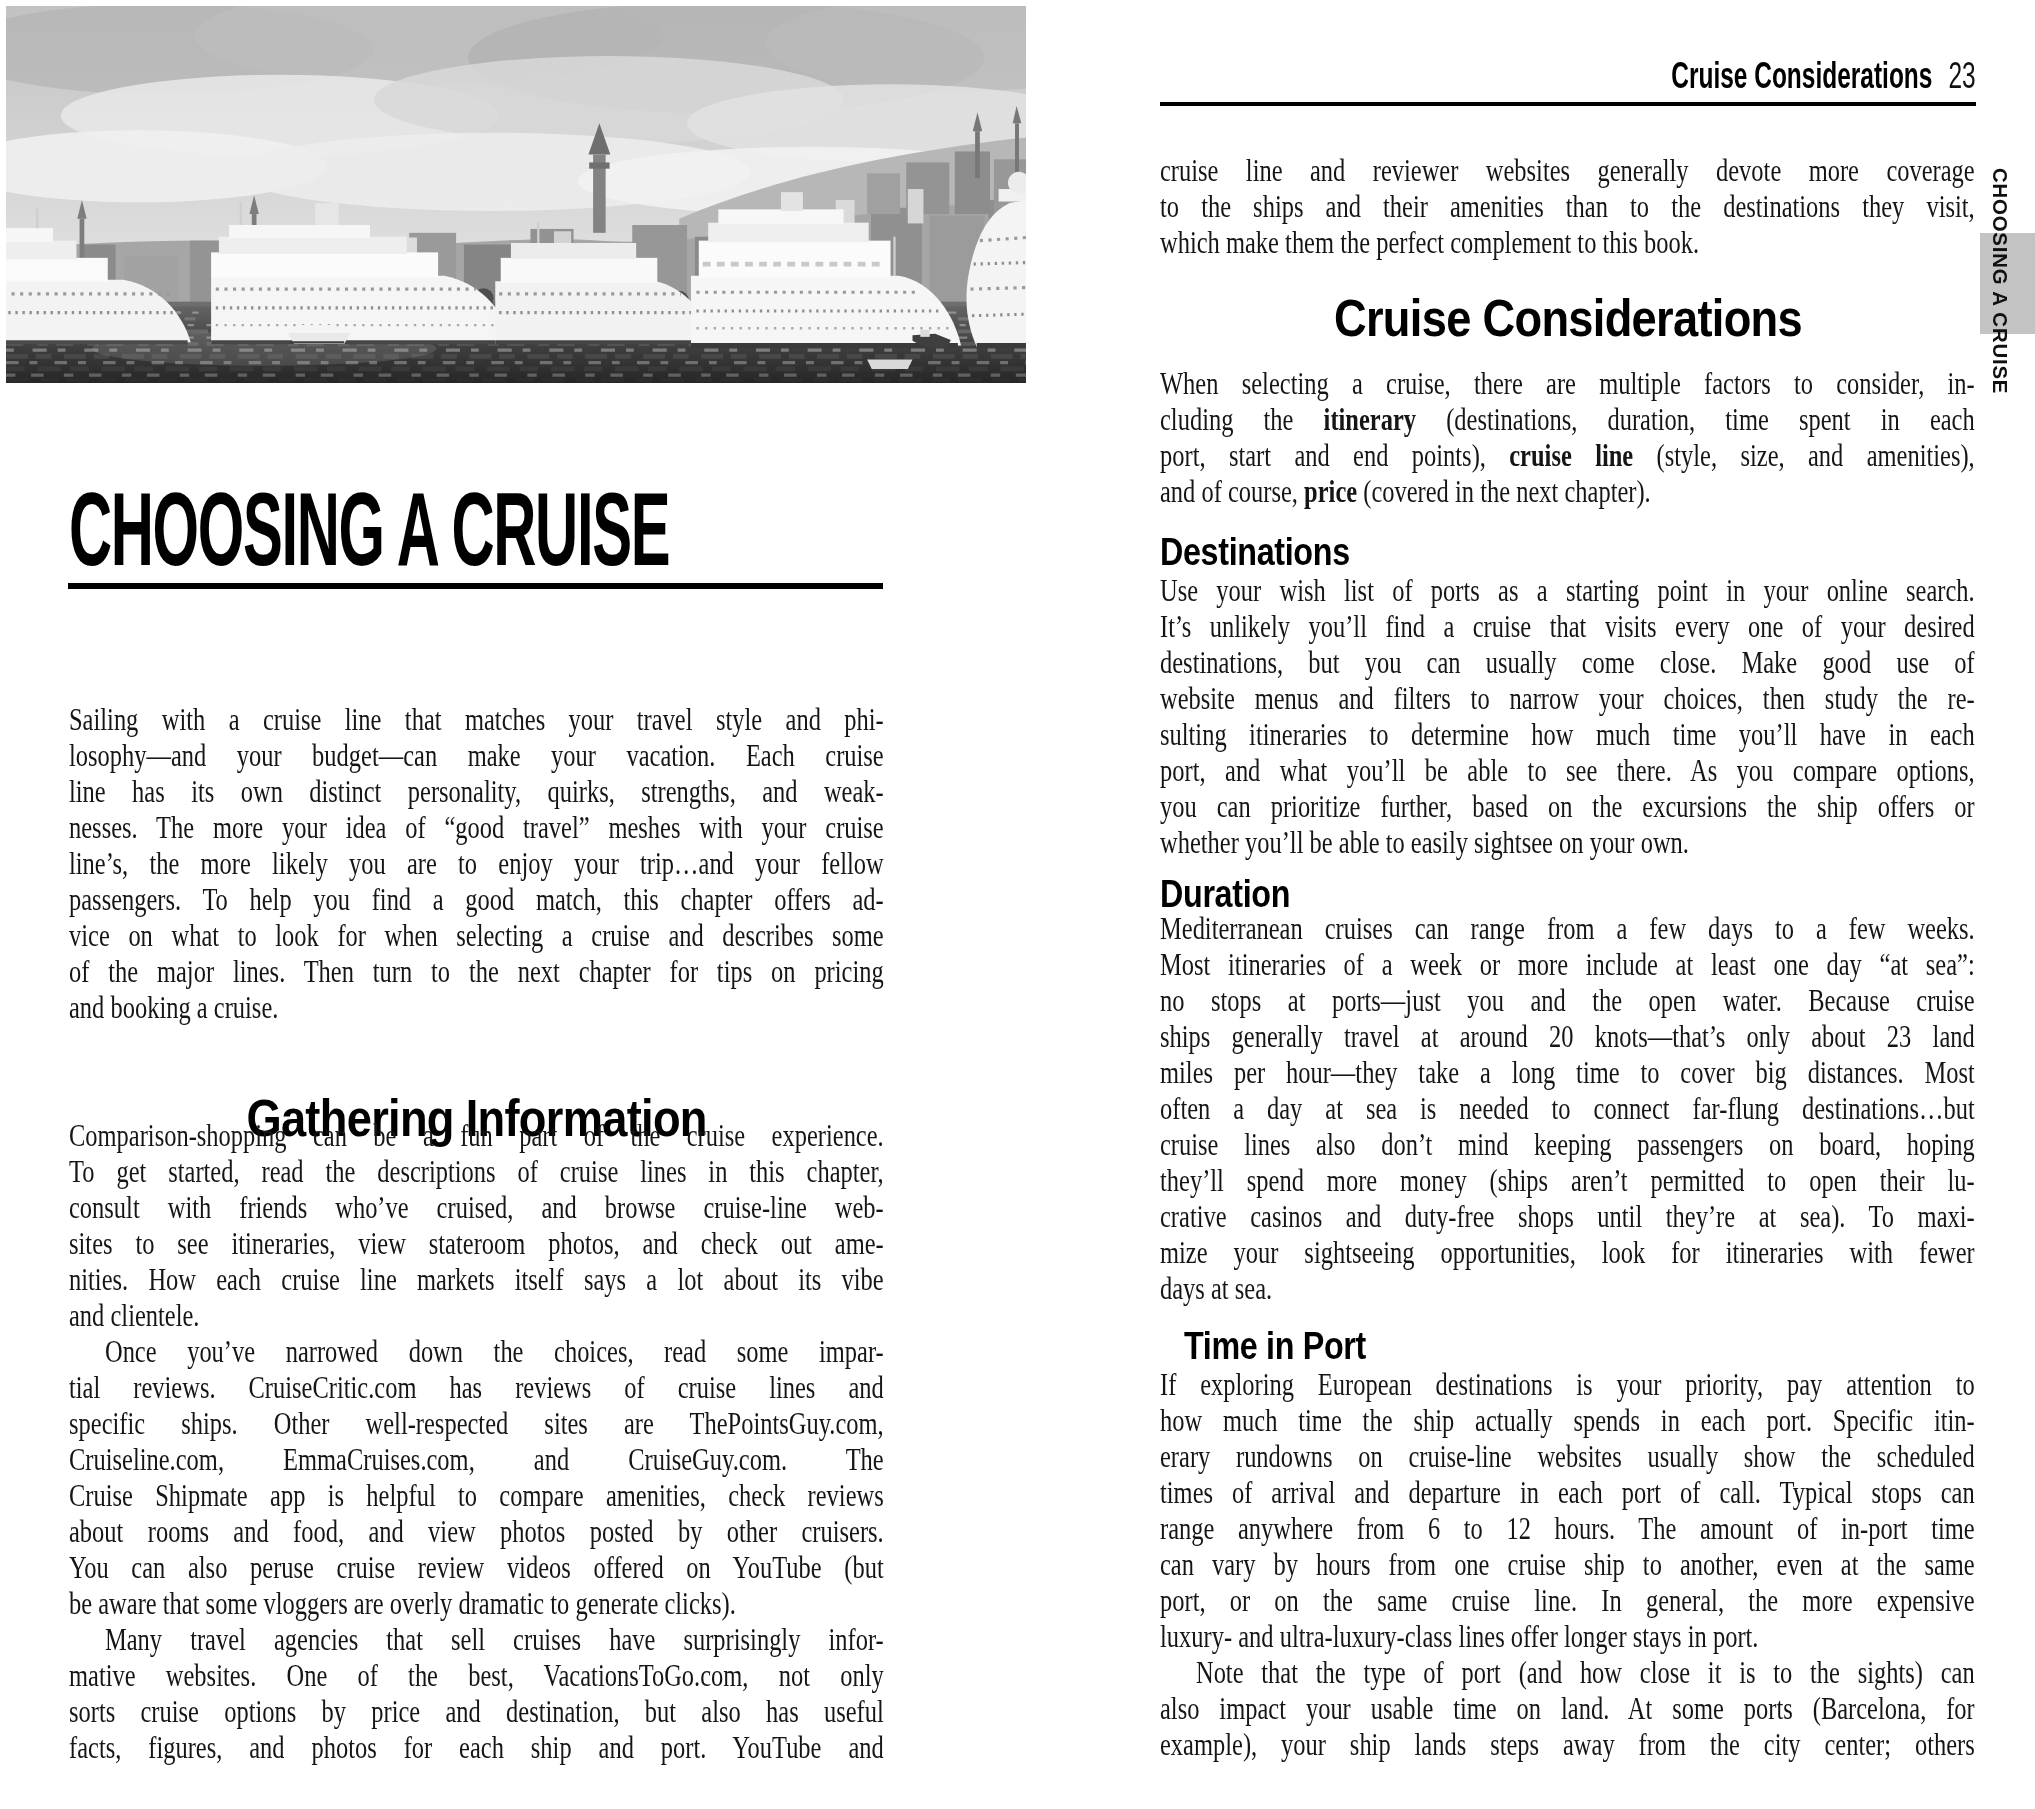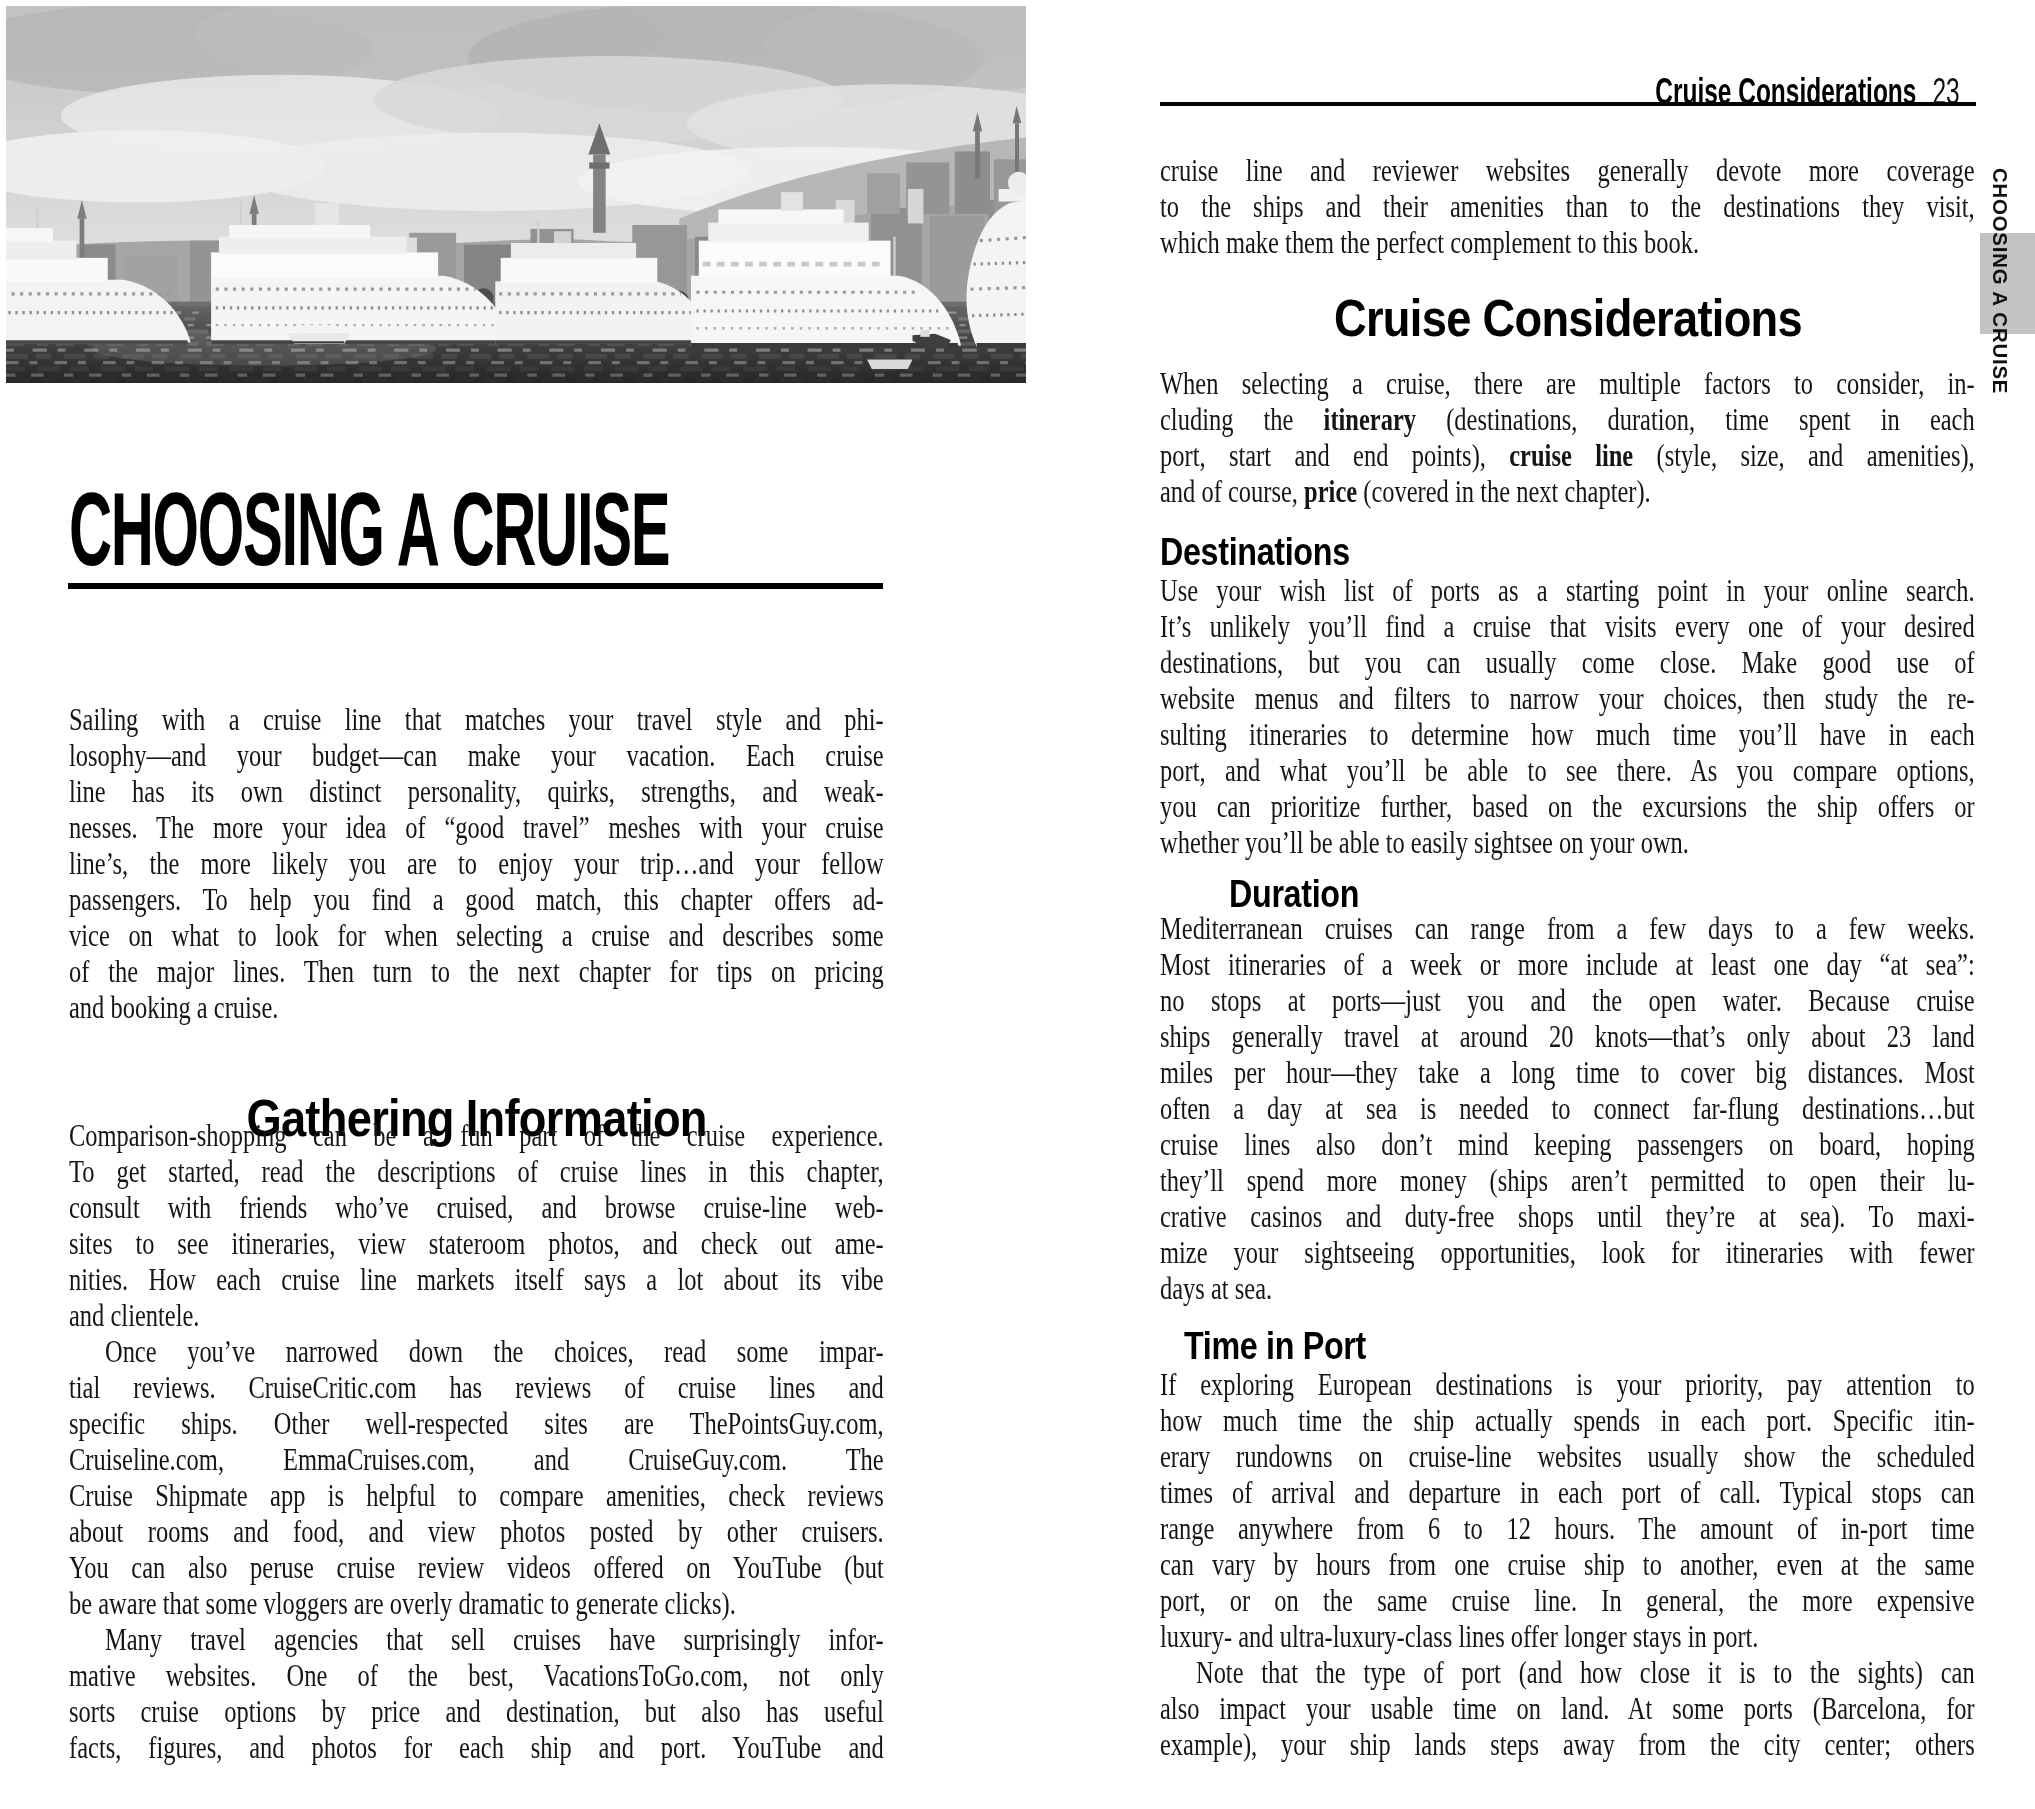--- a/index.html
+++ b/index.html
@@ -21,21 +21,21 @@
     font-family:"Liberation Sans", sans-serif;font-weight:bold;
     font-size:103px;line-height:1;letter-spacing:-2.3px;color:var(--heading,#000);
     white-space:nowrap;
   }
   .ct-inner{display:inline-block;transform:scaleX(0.58);transform-origin:0 0;}
   .rule{position:absolute;background:var(--rule,#000);}
   .title-rule{left:68px;top:583px;width:815px;height:6.3px;}
   .head-rule{left:1160px;top:102px;width:816px;height:3.9px;}
 
   
-  .running-head{position:absolute;right:59px;top:56px;margin:16px;white-space:nowrap;}
+  .running-head{position:absolute;right:59px;top:56px;margin:0;white-space:nowrap;}
   .rh-inner{display:inline-block;transform:scaleX(0.68);transform-origin:100% 0;
     font-family:"Liberation Sans", sans-serif;font-weight:bold;font-size:36px;line-height:1.1;color:#000;}
   .rh-num{font-weight:normal;margin-left:23.5px;color:#111;}
 
   
   .h-section{position:absolute;width:816px;text-align:center;margin:0;color:var(--heading,#000);}
   .hs-inner{display:inline-block;transform:scaleX(0.87);transform-origin:50% 50%;
     font-family:"Liberation Sans", sans-serif;font-weight:bold;font-size:52px;line-height:1.1;letter-spacing:-0.8px;}
   .h-sub{position:absolute;margin:0;color:var(--heading,#000);}
   .sub-inner{display:inline-block;transform:scaleX(0.85);transform-origin:0 0;
@@ -312,21 +312,21 @@
         <div class="line">It’s unlikely you’ll find a cruise that visits every one of your desired</div>
         <div class="line">destinations, but you can usually come close. Make good use of</div>
         <div class="line">website menus and filters to narrow your choices, then study the re-</div>
         <div class="line">sulting itineraries to determine how much time you’ll have in each</div>
         <div class="line">port, and what you’ll be able to see there. As you compare options,</div>
         <div class="line">you can prioritize further, based on the excursions the ship offers or</div>
         <div class="line">whether you’ll be able to easily sightsee on your own.</div>
       </div>
   </div>
 
-  <h3 class="h-sub" style="left:1229px;top:874px;"><span class="sub-inner">Duration</span></h3>
+  <h3 class="h-sub" style="left:1160px;top:874px;"><span class="sub-inner">Duration</span></h3>
   <div class="body-block" style="left:1160px;top:910px;">
     <div class="para">
         <div class="line">Mediterranean cruises can range from a few days to a few weeks.</div>
         <div class="line">Most itineraries of a week or more include at least one day “at sea”:</div>
         <div class="line">no stops at ports—just you and the open water. Because cruise</div>
         <div class="line">ships generally travel at around 20 knots—that’s only about 23 land</div>
         <div class="line">miles per hour—they take a long time to cover big distances. Most</div>
         <div class="line">often a day at sea is needed to connect far-flung destinations…but</div>
         <div class="line">cruise lines also don’t mind keeping passengers on board, hoping</div>
         <div class="line">they’ll spend more money (ships aren’t permitted to open their lu-</div>

